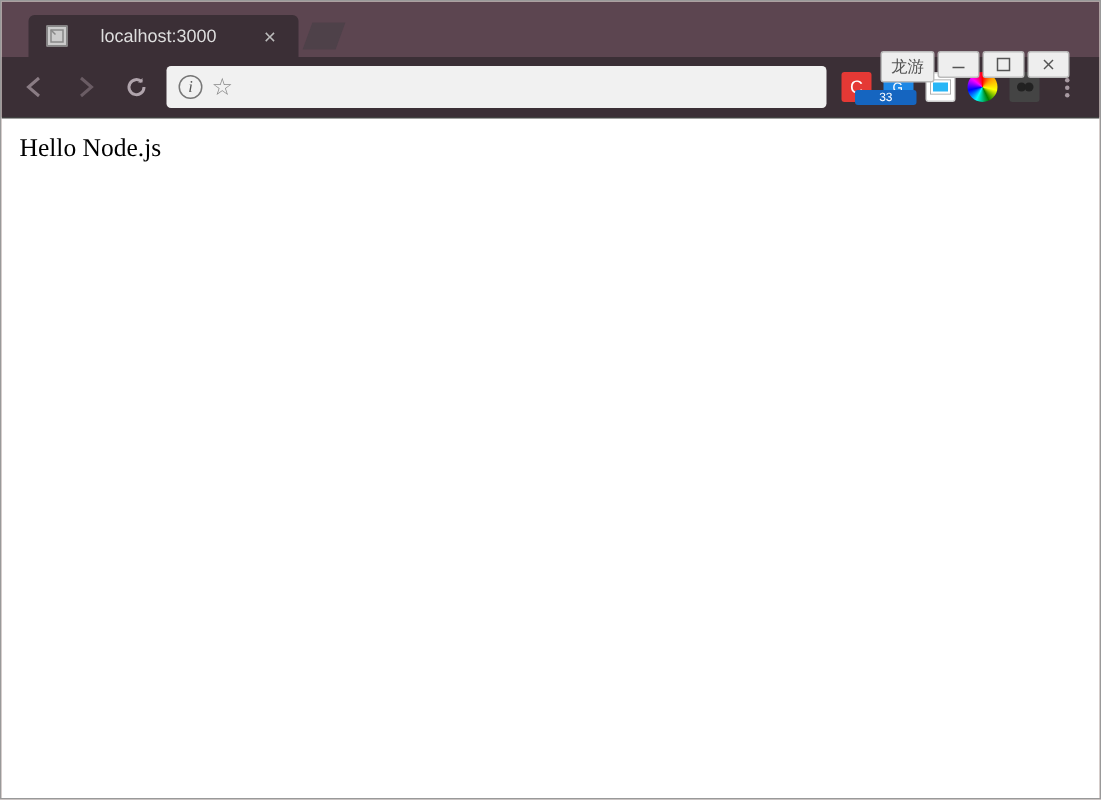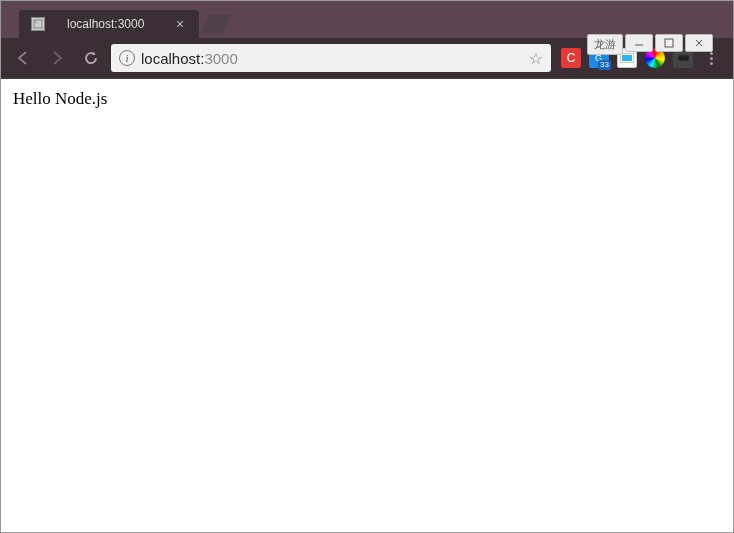--- a/index.html
+++ b/index.html
@@ -133,21 +133,21 @@
       width: 20px; height: 20px;
       display:flex;align-items:center;justify-content:center;
       font-size:12px; color:#fff; cursor:pointer; position:relative;
       border-radius:2px;
     }
     .ext-red { background:#e53935; }
     .ext-blue { background:#1e88e5; }
     .ext-badge {
       position:absolute; bottom:-2px; right:-2px;
       background:#1565c0; color:#fff; font-size:8px;
-      padding:0 2px; border-radius:2px; line-height:10px;
+      padding:0 16px; border-radius:2px; line-height:10px;
     }
     .ext-white { background:#fff; color:#333; border:1px solid #ccc;}
     .ext-dark { background:#444; }
     .menu-dots { width:20px;color:#a89aa2;font-size:18px;cursor:pointer;text-align:center;line-height:8px;display:flex;flex-direction:column;gap:2px;align-items:center;justify-content:center;}
     .menu-dots span{width:3px;height:3px;background:#a89aa2;border-radius:50%;}
     .content {
       background:#fff;
       height: calc(533px - 77px);
       padding: 10px 12px;
       font-size: 17px;
@@ -215,24 +215,20 @@
       </svg>
   </div>
   <div class="nav-btn">
     <svg width="16" height="16">
         <path d="M13 8 A5 5 0 1 1 11.5 4.5" fill="none" stroke="#b0a4ac" stroke-width="2"></path>
         <path d="M12 2 L12 5 L9 5 Z" fill="#b0a4ac"></path>
       </svg>
   </div>
   <div class="omnibox">
     <span class="info-icon">i</span>
-    <span class="url-text">
-      <span class="url-host">localhost:</span>
-        <span class="url-port">3000</span>
-    </span>
     <span class="star-icon">☆</span>
   </div>
   <div class="ext-icons">
     <div class="ext ext-red">C</div>
     <div class="ext ext-blue">
       <svg width="14" height="14">
           <rect width="14" height="14" fill="#1e88e5"></rect>
           <text x="3" y="10" font-size="9" fill="#fff">G</text>
         </svg>
       <span class="ext-badge">33</span>

